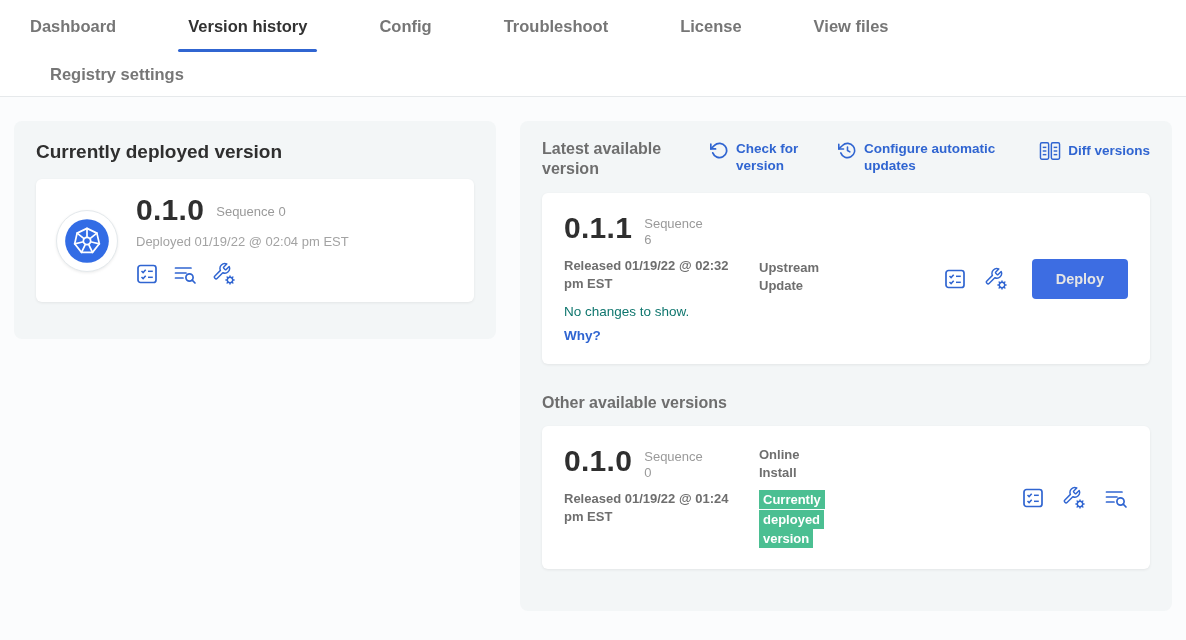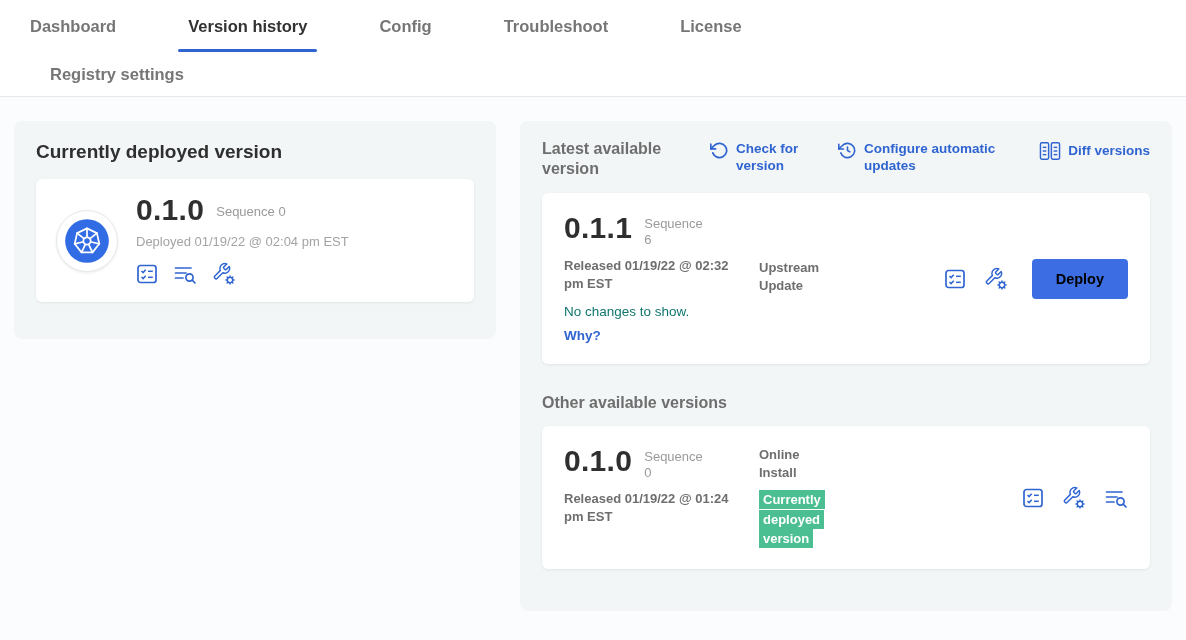--- a/index.html
+++ b/index.html
@@ -79,21 +79,21 @@
   .badge{
     background:var(--green);color:#fff;font-weight:700;font-size:13px;line-height:1.5;
     padding:2px 4px;-webkit-box-decoration-break:clone;box-decoration-break:clone;
   }
   .rc-spacer{flex:1;}
   .icon-row.centered{align-self:center;margin-top:0;gap:18px;}
   .btn{
     border:none;border-radius:4px;font-family:inherit;font-size:14.5px;font-weight:700;
     cursor:pointer;align-self:center;margin-left:24px;white-space:nowrap;
   }
-  .btn.primary{background:var(--btn-blue);color:#000000;padding:12px 24px;}
+  .btn.primary{background:var(--btn-blue);color:#e5e5e5;padding:12px 24px;}
   .btn.outline{background:#fff;color:var(--blue);border:1px solid var(--blue);padding:11px 18px;}
   .other-title{margin-top:30px;}
 </style>
 </head>
 <body>
 
 <header class="topnav">
   <div class="tabrow primary">
     <div class="tab">
         <span>Dashboard</span>
@@ -102,20 +102,23 @@
         <span>Version history</span>
       </div>
     <div class="tab">
         <span>Config</span>
       </div>
     <div class="tab">
         <span>Troubleshoot</span>
       </div>
     <div class="tab">
         <span>License</span>
+      </div>
+    <div class="tab">
+        <span>View files</span>
       </div>
   </div>
   <div class="tabrow secondary">
     <div class="tab">
         <span>Registry settings</span>
       </div>
   </div>
 </header>
 
 <main class="content">

